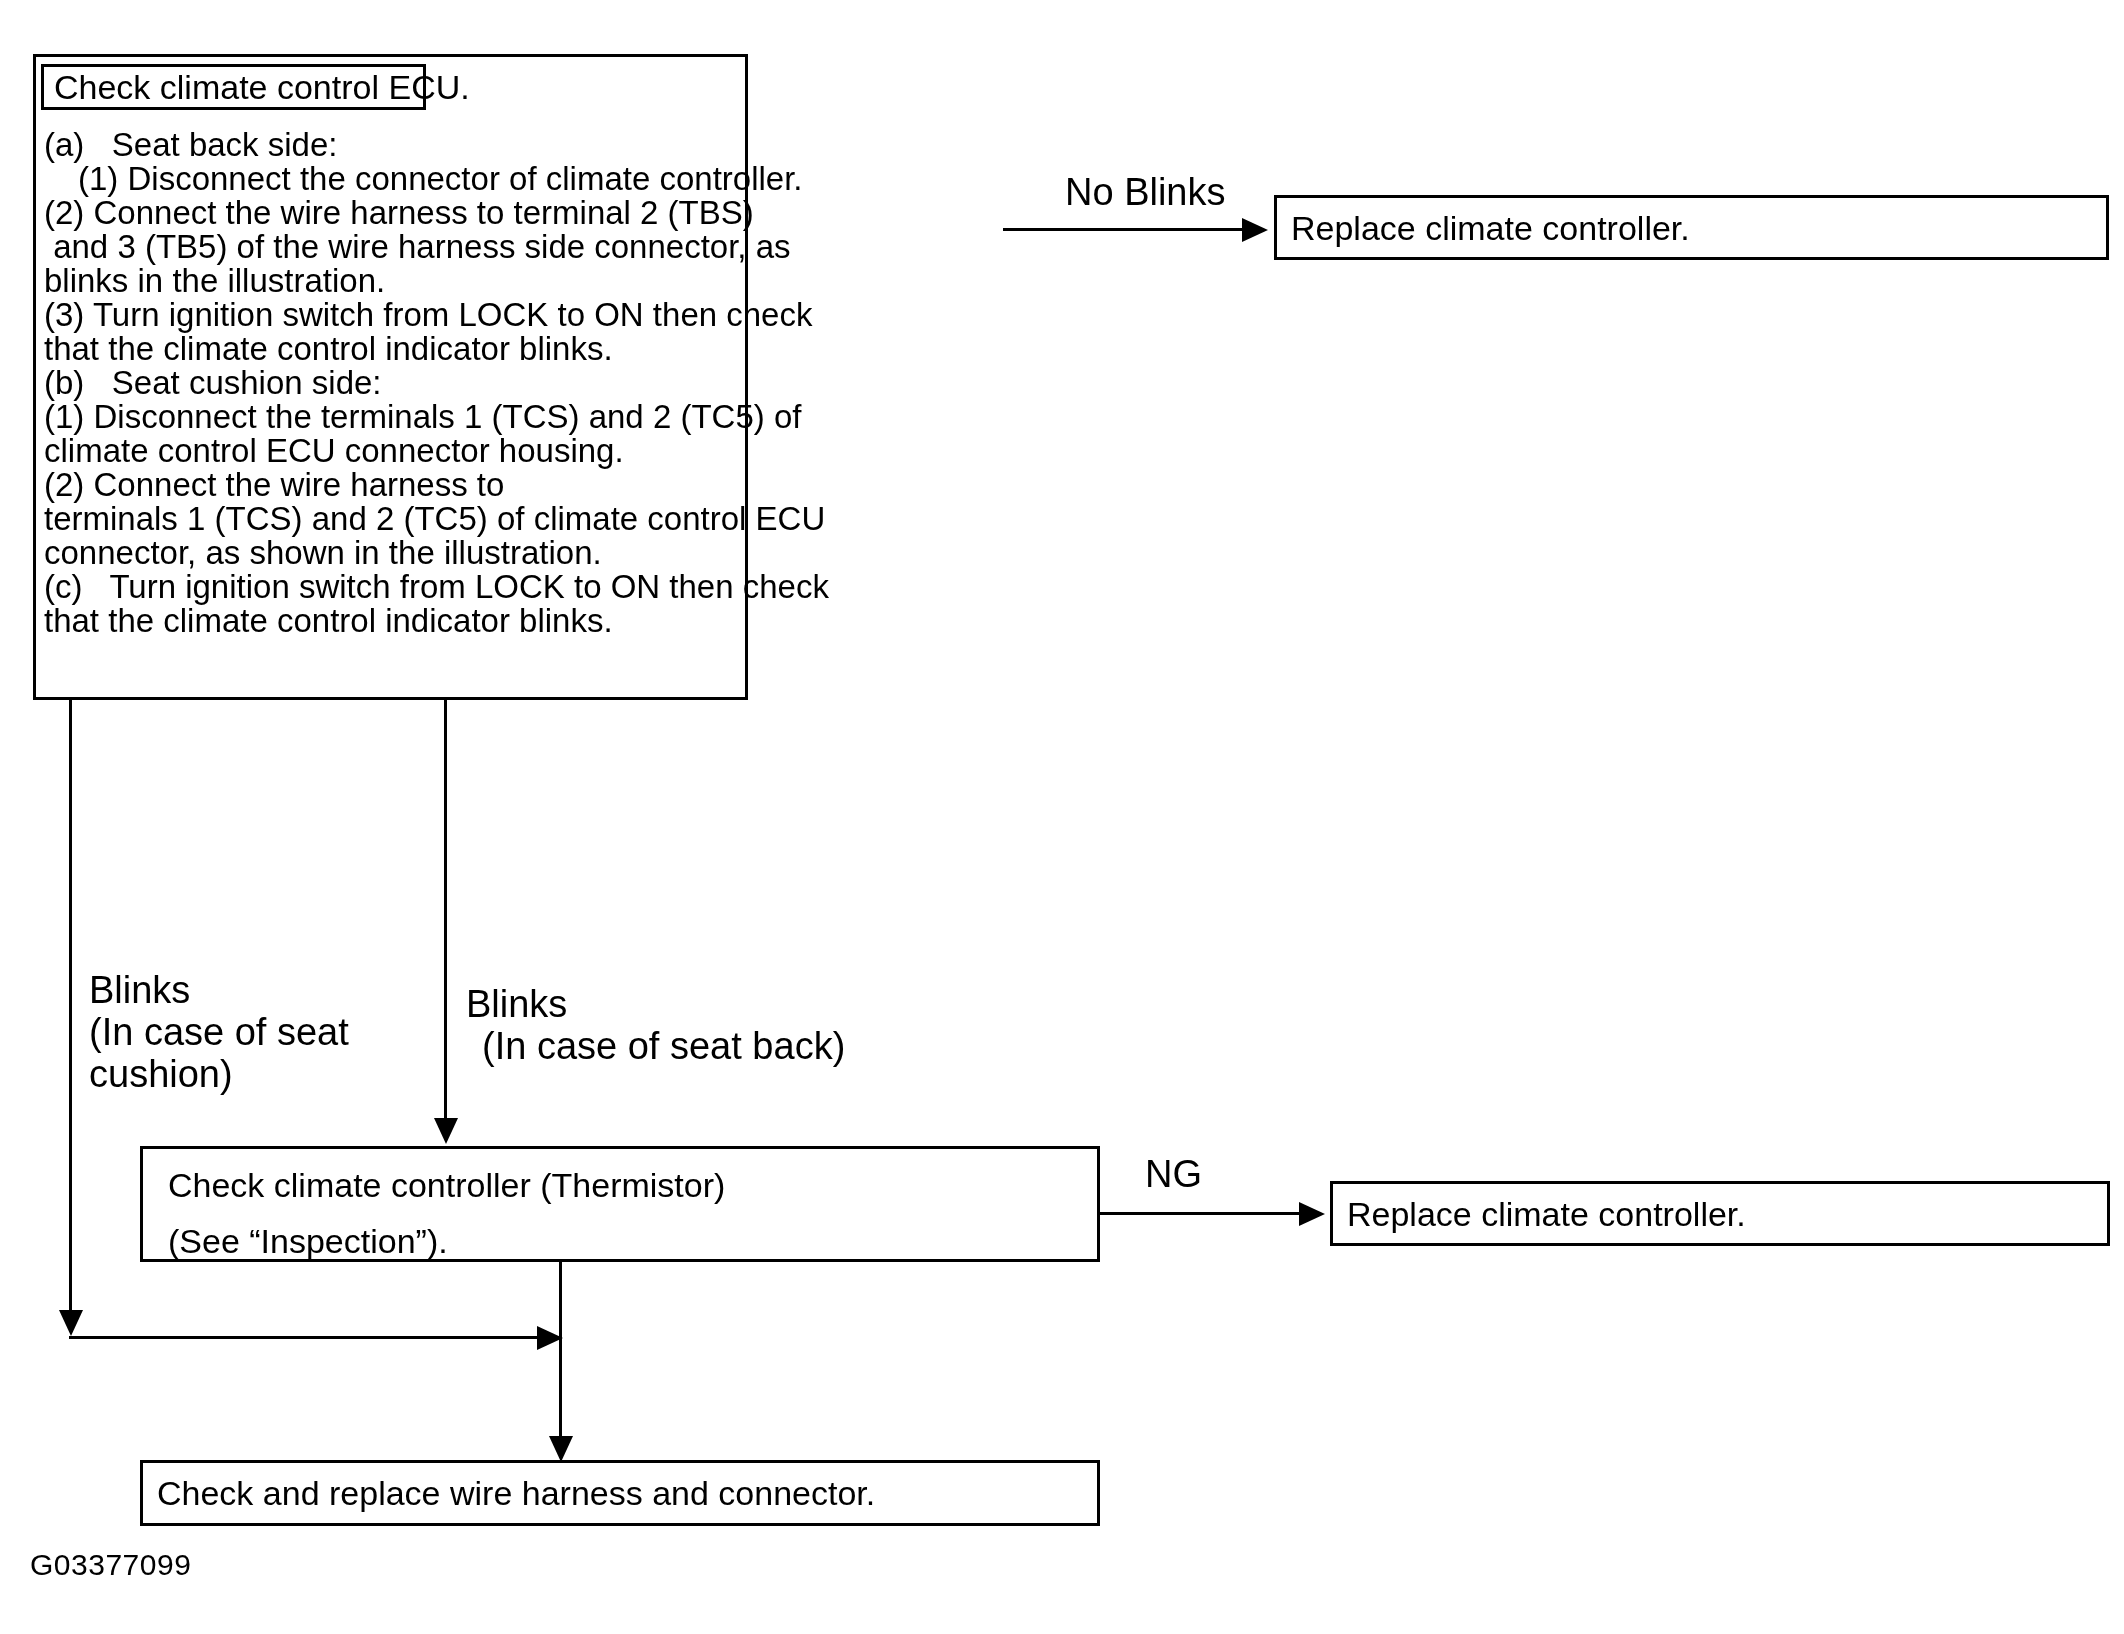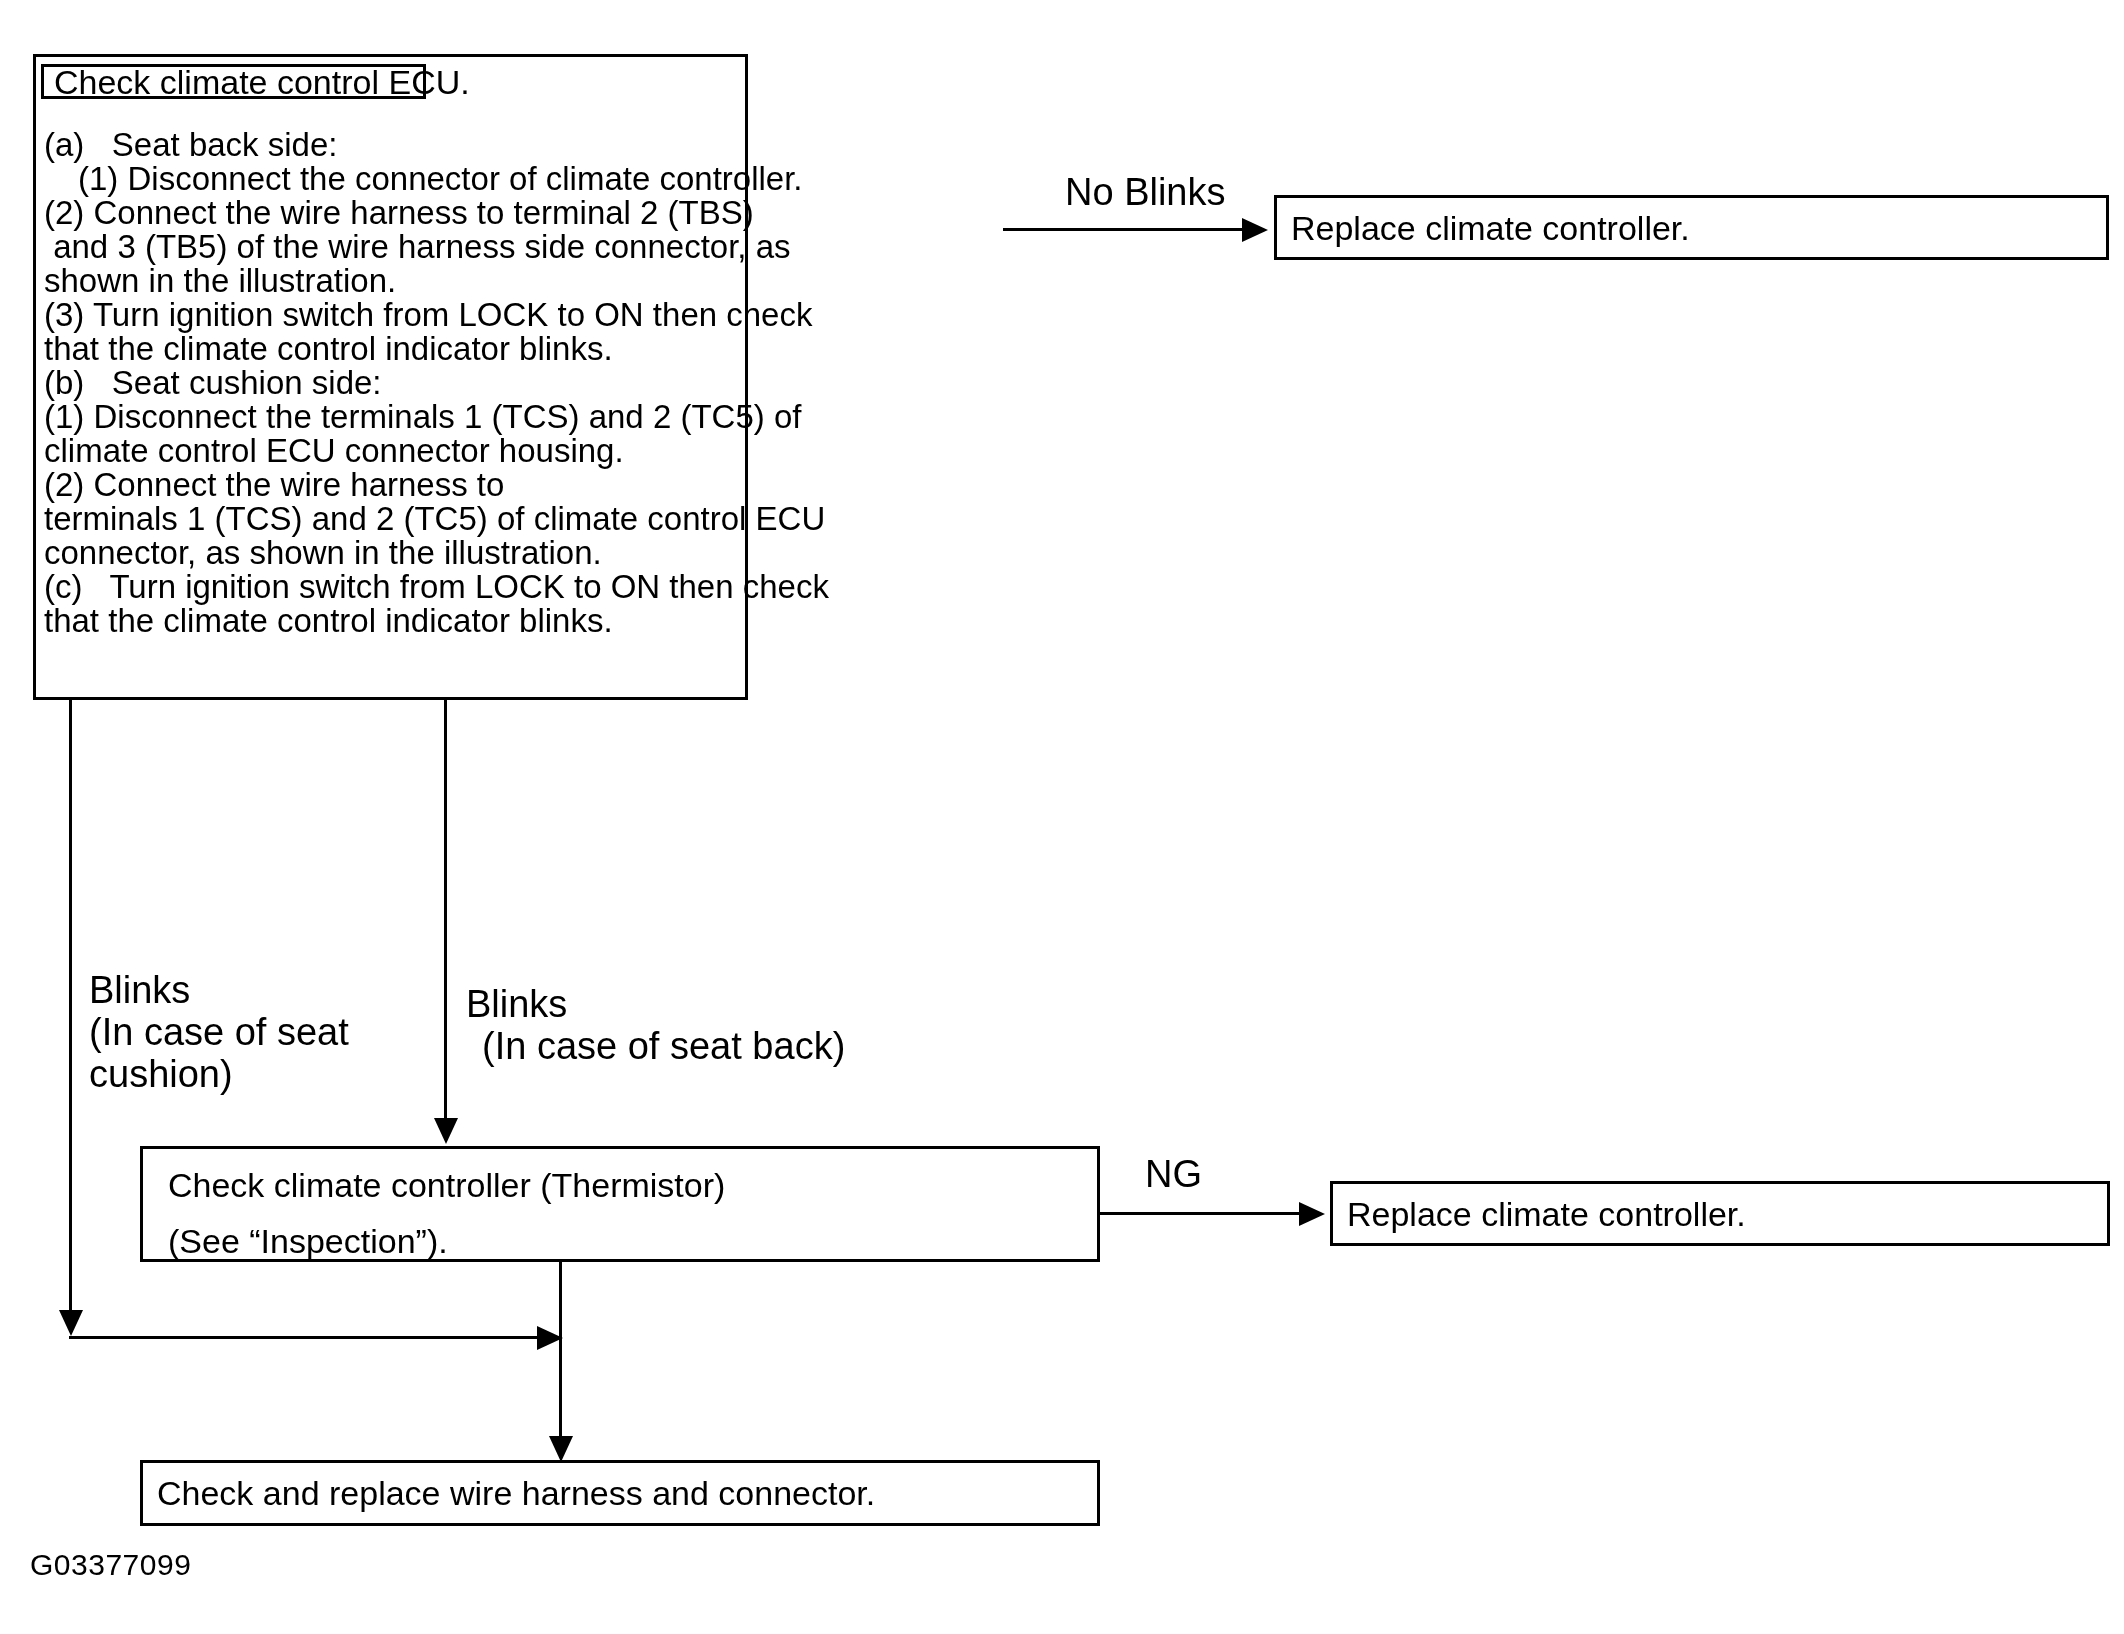--- a/index.html
+++ b/index.html
@@ -90,29 +90,29 @@
     border-top: 26px solid #000000;
   }
 </style>
 </head>
 <body>
 
 <div id="page">
 
   <div class="box" style="left:33px; top:54px; width:715px; height:646px;"></div>
 
-  <div class="inner-box" style="left:41px; top:64px; width:385px; height:35px; padding:0 10px;">
+  <div class="inner-box" style="left:41px; top:64px; width:385px; height:46px; padding:0 10px;">
     <span class="box-label">Check climate control ECU.</span>
   </div>
 
   <div class="proc-text" style="left:44px; top:122px;">(a)   Seat back side:</div>
   <div class="proc-text" style="left:44px; top:156px;margin-left:34px;">(1) Disconnect the connector of climate controller.</div>
   <div class="proc-text" style="left:44px; top:190px;">(2) Connect the wire harness to terminal 2 (TBS)</div>
   <div class="proc-text" style="left:44px; top:224px;"> and 3 (TB5) of the wire harness side connector, as</div>
-  <div class="proc-text" style="left:44px; top:258px;">shown in the illustration.</div>
+  <div class="proc-text" style="left:44px; top:258px;">blinks in the illustration.</div>
   <div class="proc-text" style="left:44px; top:292px;">(3) Turn ignition switch from LOCK to ON then check</div>
   <div class="proc-text" style="left:44px; top:326px;">that the climate control indicator blinks.</div>
   <div class="proc-text" style="left:44px; top:360px;">(b)   Seat cushion side:</div>
   <div class="proc-text" style="left:44px; top:394px;">(1) Disconnect the terminals 1 (TCS) and 2 (TC5) of</div>
   <div class="proc-text" style="left:44px; top:428px;">climate control ECU connector housing.</div>
   <div class="proc-text" style="left:44px; top:462px;">(2) Connect the wire harness to</div>
   <div class="proc-text" style="left:44px; top:496px;text-align:right;">terminals 1 (TCS) and 2 (TC5) of climate control ECU</div>
   <div class="proc-text" style="left:44px; top:530px;">connector, as shown in the illustration.</div>
   <div class="proc-text" style="left:44px; top:564px;">(c)   Turn ignition switch from LOCK to ON then check</div>
   <div class="proc-text" style="left:44px; top:598px;">that the climate control indicator blinks.</div>

